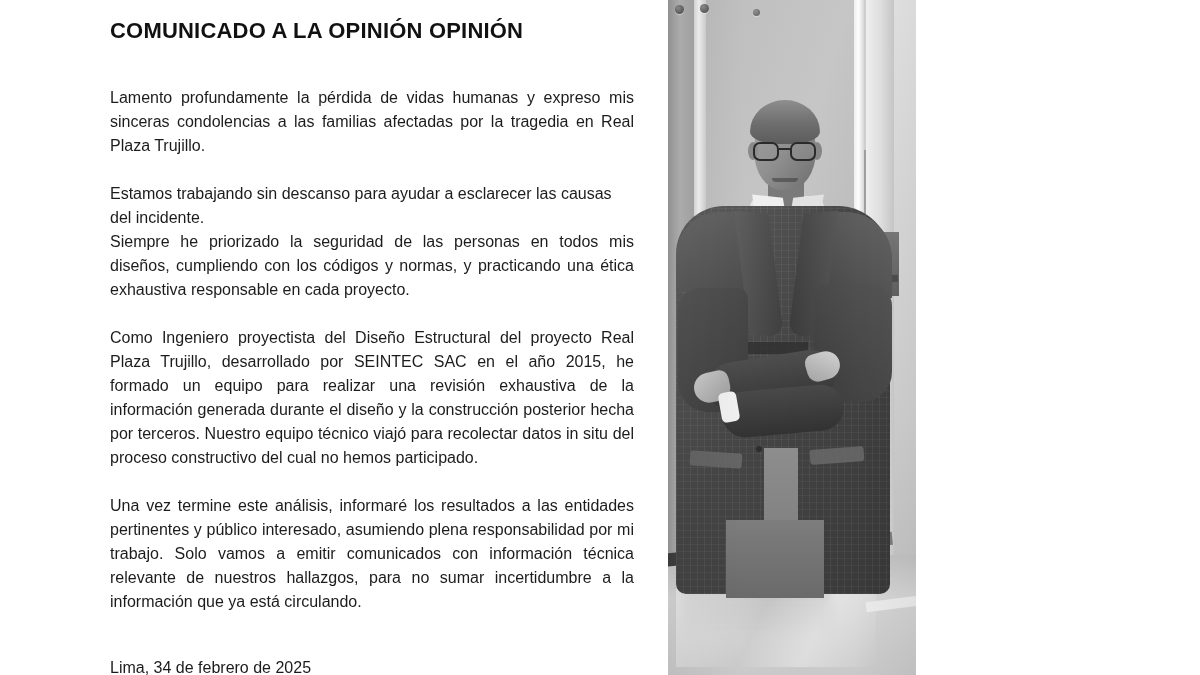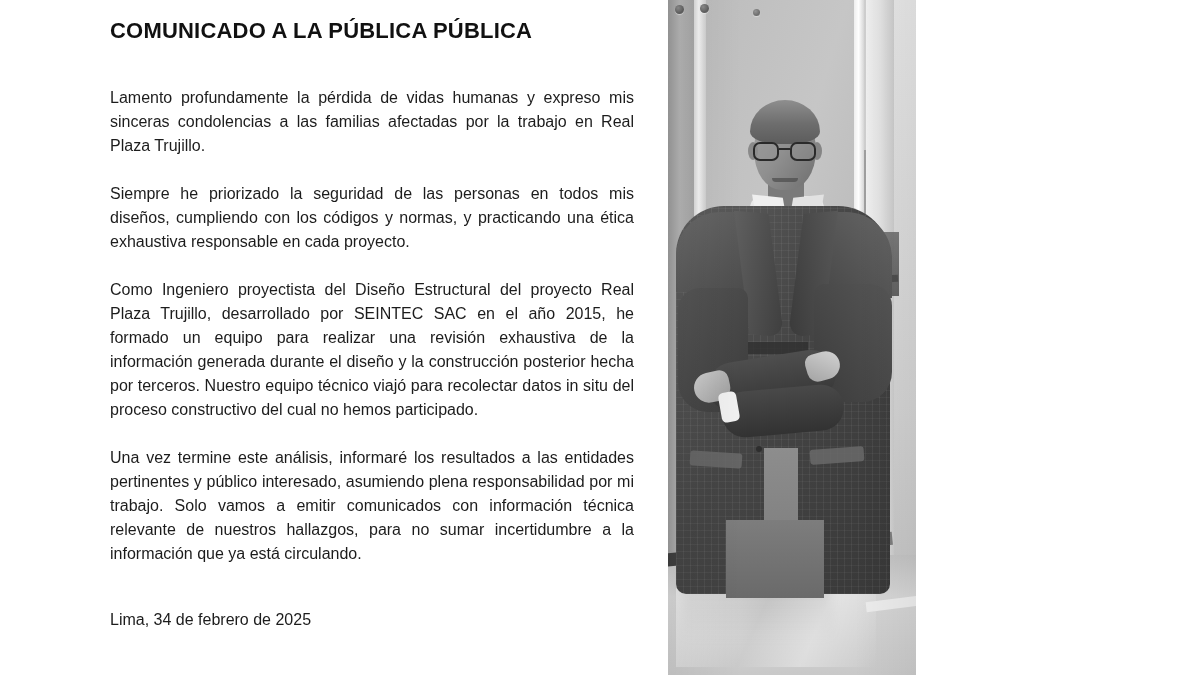--- a/index.html
+++ b/index.html
@@ -313,25 +313,26 @@
     pointer-events: none;
   }
 </style>
 </head>
 <body>
 
 <div class="screen">
 
   <div class="statement">
 
-    <h1 class="doc-title">COMUNICADO A LA PÚBLICA PÚBLICA</h1>
-
-    <p class="para">Lamento profundamente la pérdida de vidas humanas y expreso mis sinceras condolencias a las familias afectadas por la trabajo en Real Plaza Trujillo.</p>
+    <h1 class="doc-title">COMUNICADO A LA OPINIÓN OPINIÓN</h1>
+
+    <p class="para">Lamento profundamente la pérdida de vidas humanas y expreso mis sinceras condolencias a las familias afectadas por la tragedia en Real Plaza Trujillo.</p>
 
     <p class="para">
+      <span class="subline flush">Estamos trabajando sin descanso para ayudar a esclarecer las causas del incidente.</span>
       <span class="subline">Siempre he priorizado la seguridad de las personas en todos mis diseños, cumpliendo con los códigos y normas, y practicando una ética exhaustiva responsable en cada proyecto.</span>
     </p>
 
     <p class="para">Como Ingeniero proyectista del Diseño Estructural del proyecto Real Plaza Trujillo, desarrollado por SEINTEC SAC en el año 2015, he formado un equipo para realizar una revisión exhaustiva de la información generada durante el diseño y la construcción posterior hecha por terceros. Nuestro equipo técnico viajó para recolectar datos in situ del proceso constructivo del cual no hemos participado.</p>
 
     <p class="para last-body">Una vez termine este análisis, informaré los resultados a las entidades pertinentes y público interesado, asumiendo plena responsabilidad por mi trabajo. Solo vamos a emitir comunicados con información técnica relevante de nuestros hallazgos, para no sumar incertidumbre a la información que ya está circulando.</p>
 
     <p class="para-left sign-date">Lima, 34 de febrero de 2025</p>
 
   </div>

